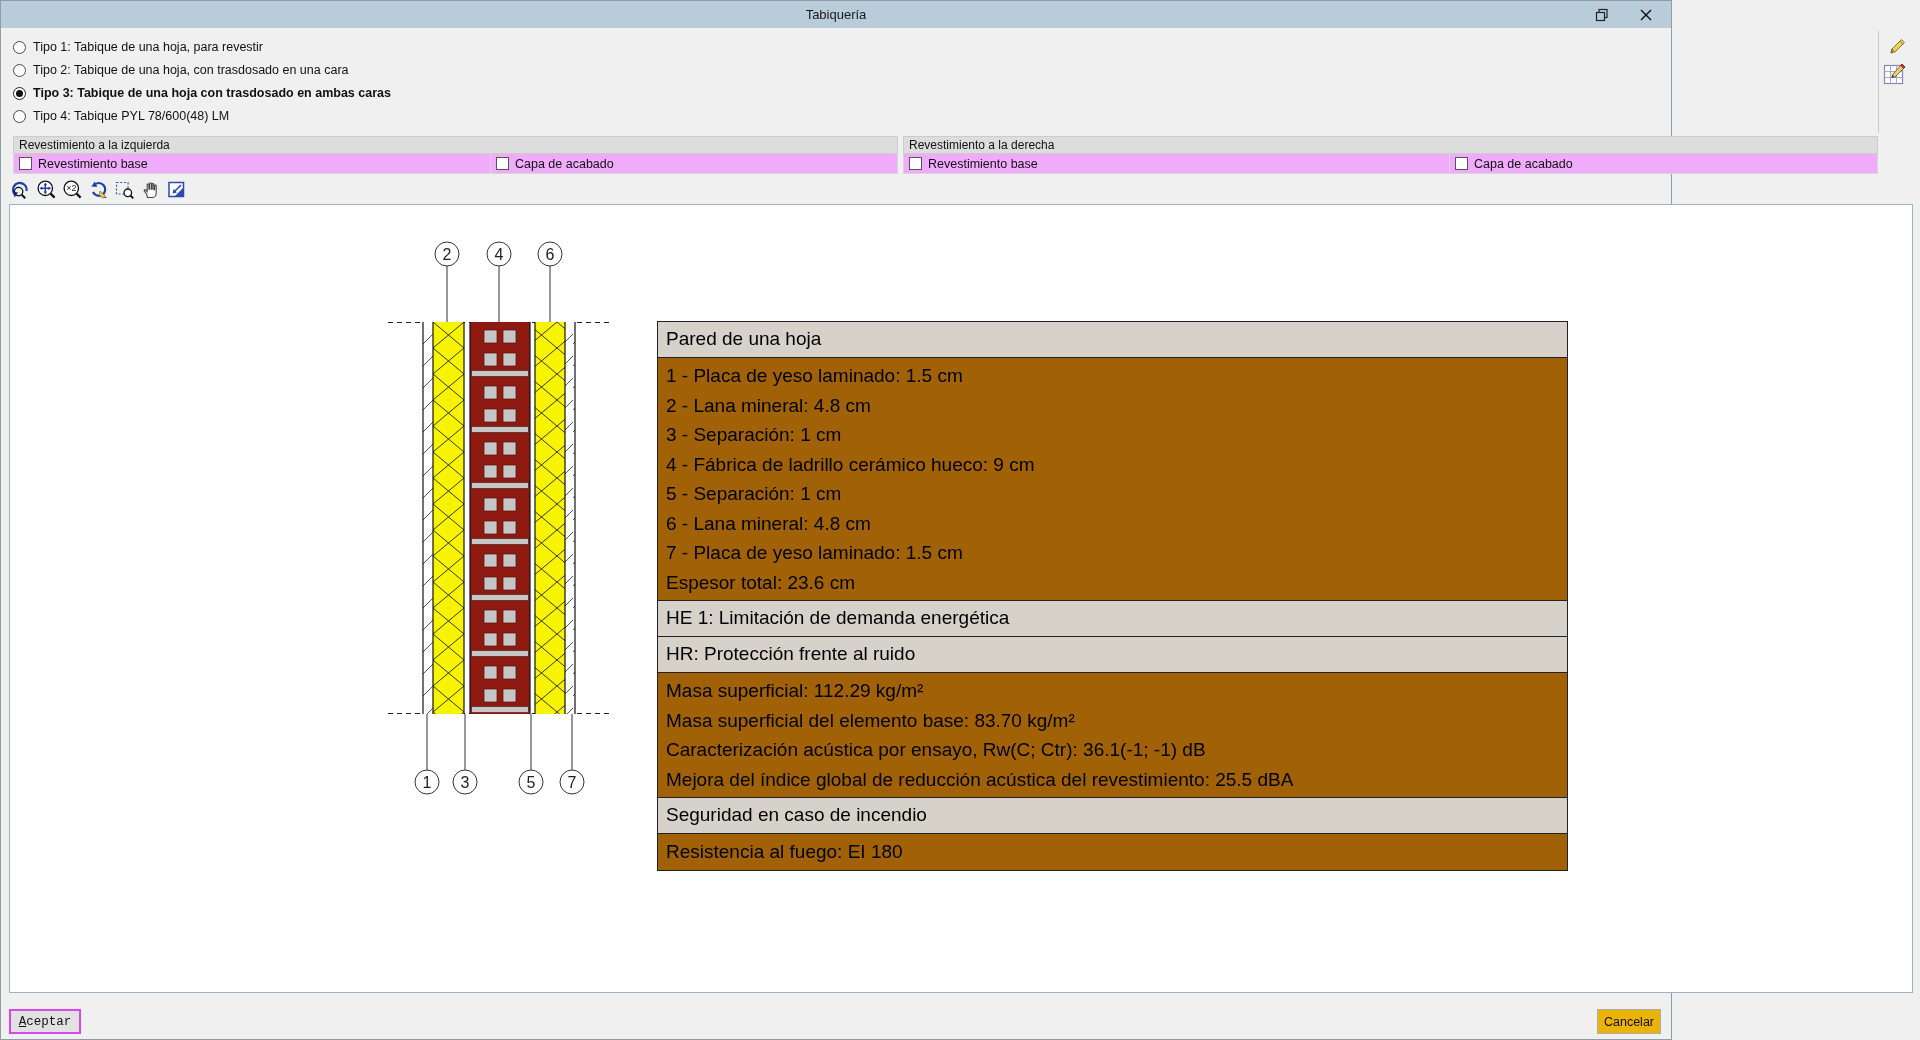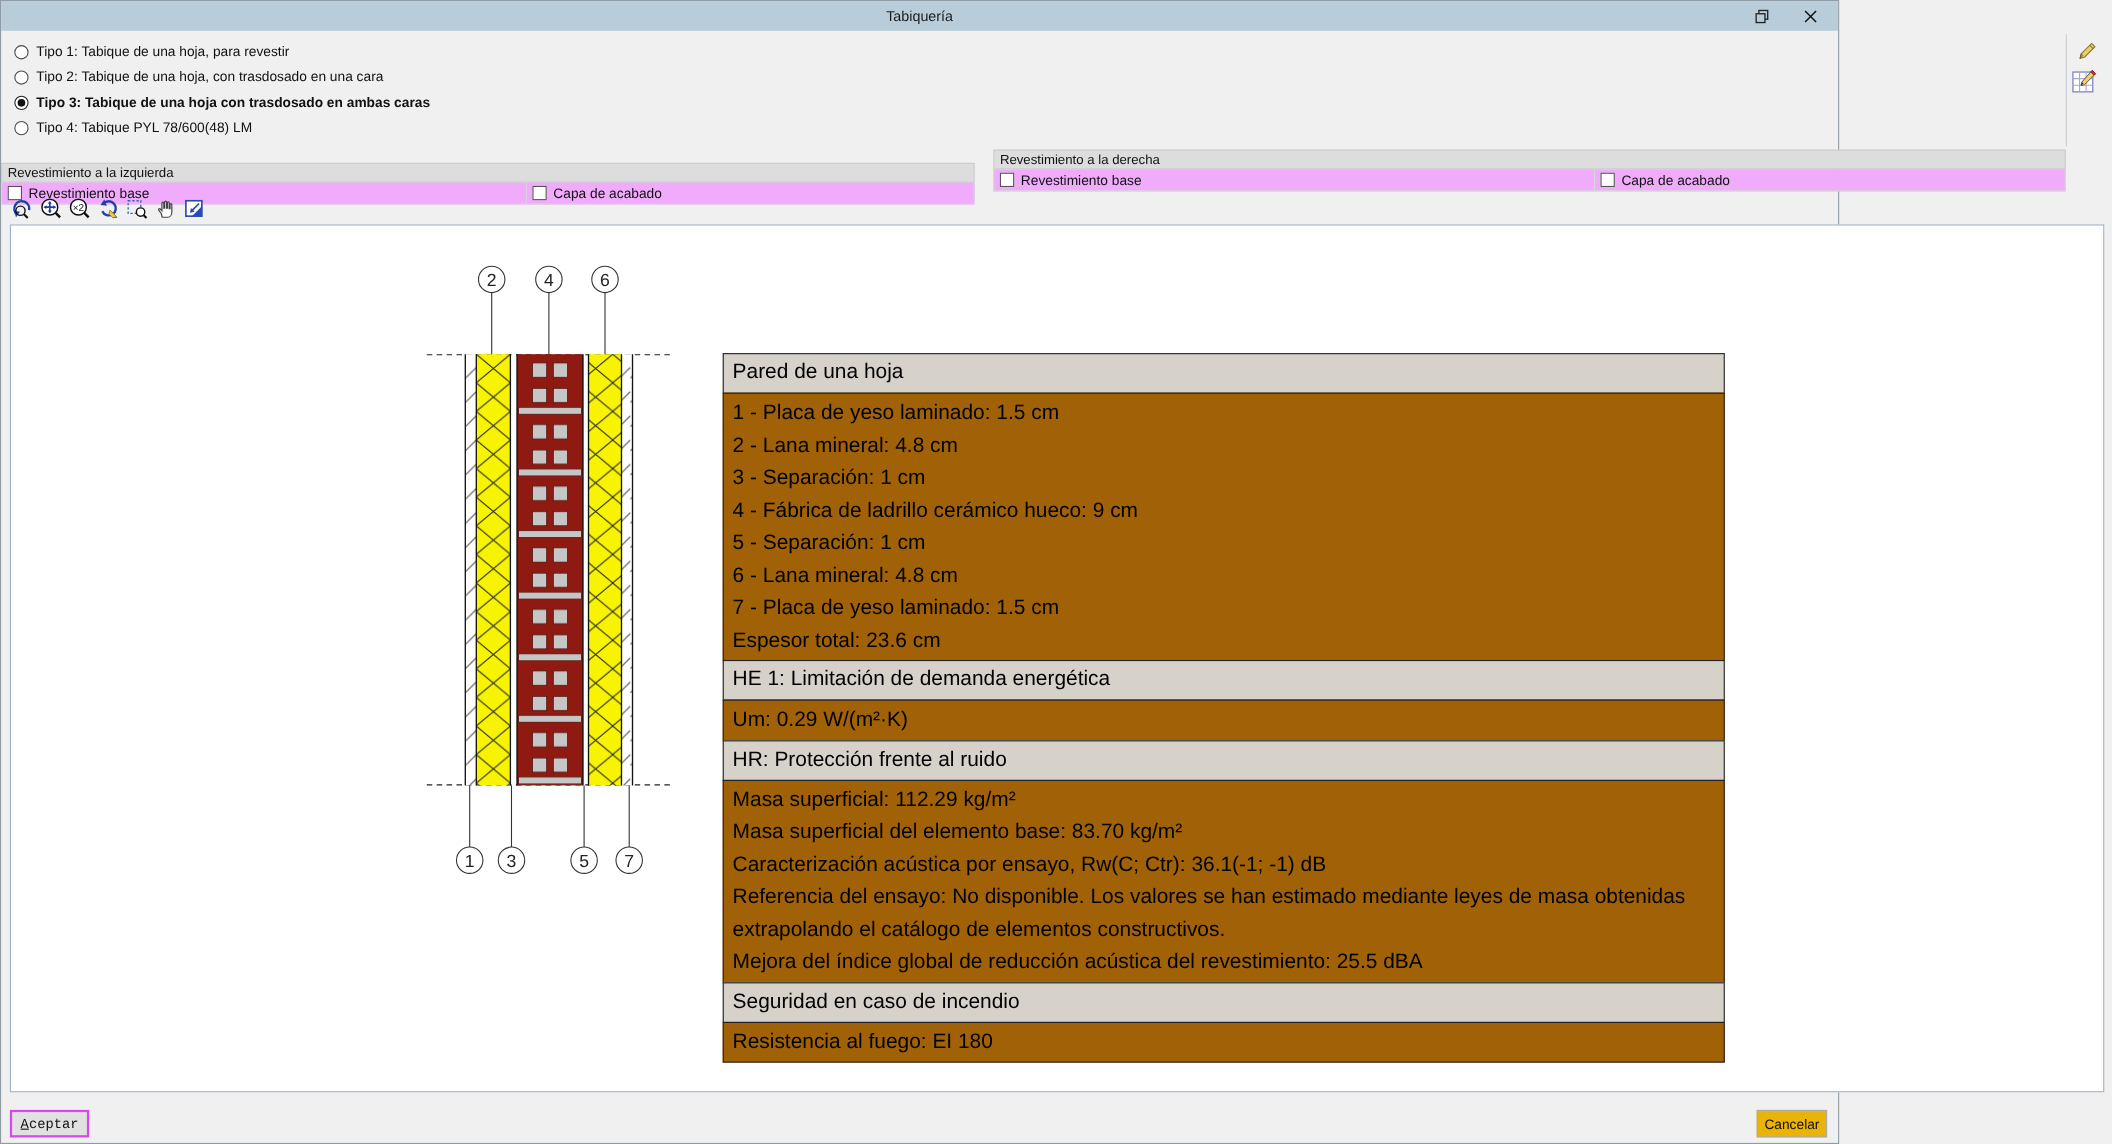--- a/index.html
+++ b/index.html
@@ -108,21 +108,21 @@
       <line x1="7.5" y1="3.5" x2="7.5" y2="21.5" stroke="#a8a8d4" stroke-width="1"></line>
       <line x1="13.5" y1="3.5" x2="13.5" y2="21.5" stroke="#a8a8d4" stroke-width="1"></line>
       <line x1="1.5" y1="9.5" x2="19.5" y2="9.5" stroke="#a8a8d4" stroke-width="1"></line>
       <line x1="1.5" y1="15.5" x2="19.5" y2="15.5" stroke="#a8a8d4" stroke-width="1"></line>
       <polygon points="19,2 22,5 12,15 8.8,15.8 9.6,12.6" fill="#f0d060" stroke="#555" stroke-width="0.9"></polygon>
       <polygon points="19,2 22,5 20.6,6.4 17.6,3.4" fill="#d03030" stroke="#801818" stroke-width="0.7"></polygon>
       <polygon points="8.8,15.8 9.6,12.6 11,14.2" fill="#333"></polygon>
     </svg>
   </div>
 
-  <div class="panel" style="left:0; width:885px;margin-top:12px;">
+  <div class="panel" style="left:12px; width:885px;">
     <div class="panel-head">Revestimiento a la izquierda</div>
     <div class="panel-cells">
       <div class="pcell" style="width:478px;">
         <span class="checkbox"></span>
         <span class="clabel">Revestimiento base</span>
       </div>
       <div class="pcell" style="width:407px; border-left:none;">
         <span class="checkbox"></span>
         <span class="clabel">Capa de acabado</span>
       </div>
@@ -282,29 +282,25 @@
         <div class="trow">1 - Placa de yeso laminado: 1.5 cm</div>
         <div class="trow">2 - Lana mineral: 4.8 cm</div>
         <div class="trow">3 - Separación: 1 cm</div>
         <div class="trow">4 - Fábrica de ladrillo cerámico hueco: 9 cm</div>
         <div class="trow">5 - Separación: 1 cm</div>
         <div class="trow">6 - Lana mineral: 4.8 cm</div>
         <div class="trow">7 - Placa de yeso laminado: 1.5 cm</div>
         <div class="trow">Espesor total: 23.6 cm</div>
       </div>
       <div class="tsec thead">HE 1: Limitación de demanda energética</div>
-      <div class="tsec tbody">
-        <div class="trow">Um: 0.29 W/(m²·K)</div>
-      </div>
       <div class="tsec thead">HR: Protección frente al ruido</div>
       <div class="tsec tbody">
         <div class="trow">Masa superficial: 112.29 kg/m²</div>
         <div class="trow">Masa superficial del elemento base: 83.70 kg/m²</div>
         <div class="trow">Caracterización acústica por ensayo, Rw(C; Ctr): 36.1(-1; -1) dB</div>
-        <div class="trow">Referencia del ensayo: No disponible. Los valores se han estimado mediante leyes de masa obtenidas extrapolando el catálogo de elementos constructivos.</div>
         <div class="trow">Mejora del índice global de reducción acústica del revestimiento: 25.5 dBA</div>
       </div>
       <div class="tsec thead">Seguridad en caso de incendio</div>
       <div class="tsec tbody">
         <div class="trow">Resistencia al fuego: EI 180</div>
       </div>
     </div>
   </div>
 
   <div class="btn accept">

